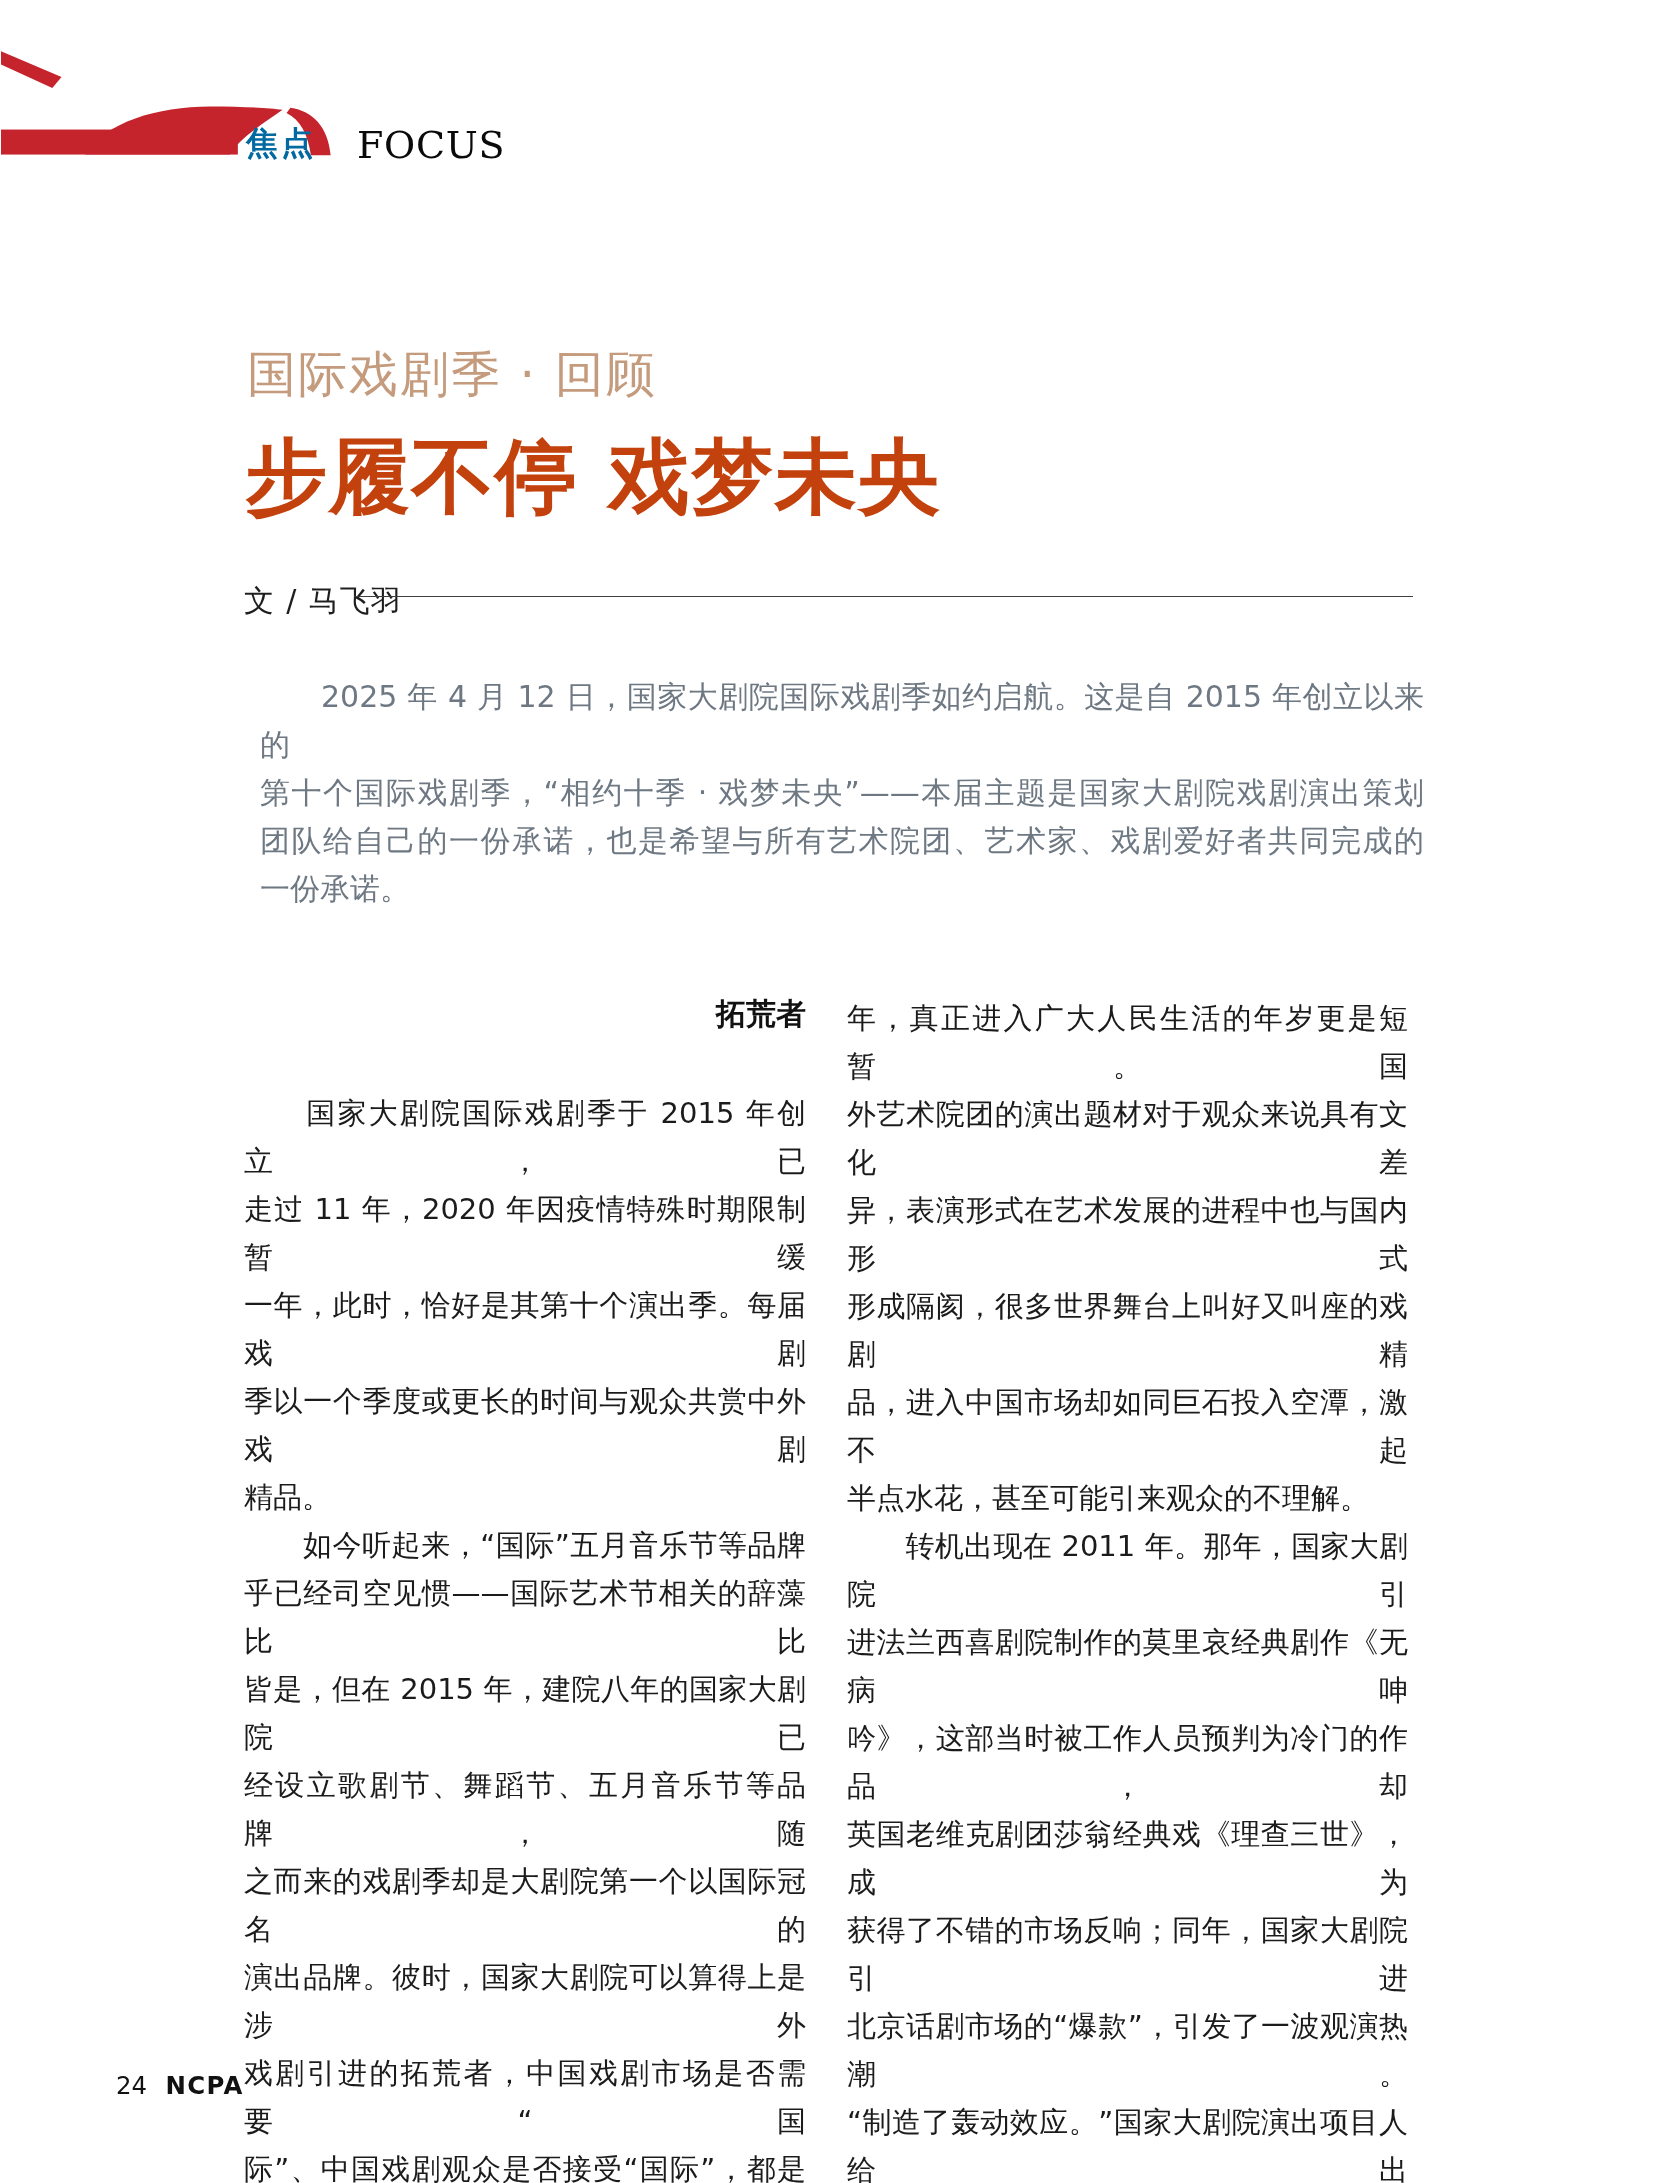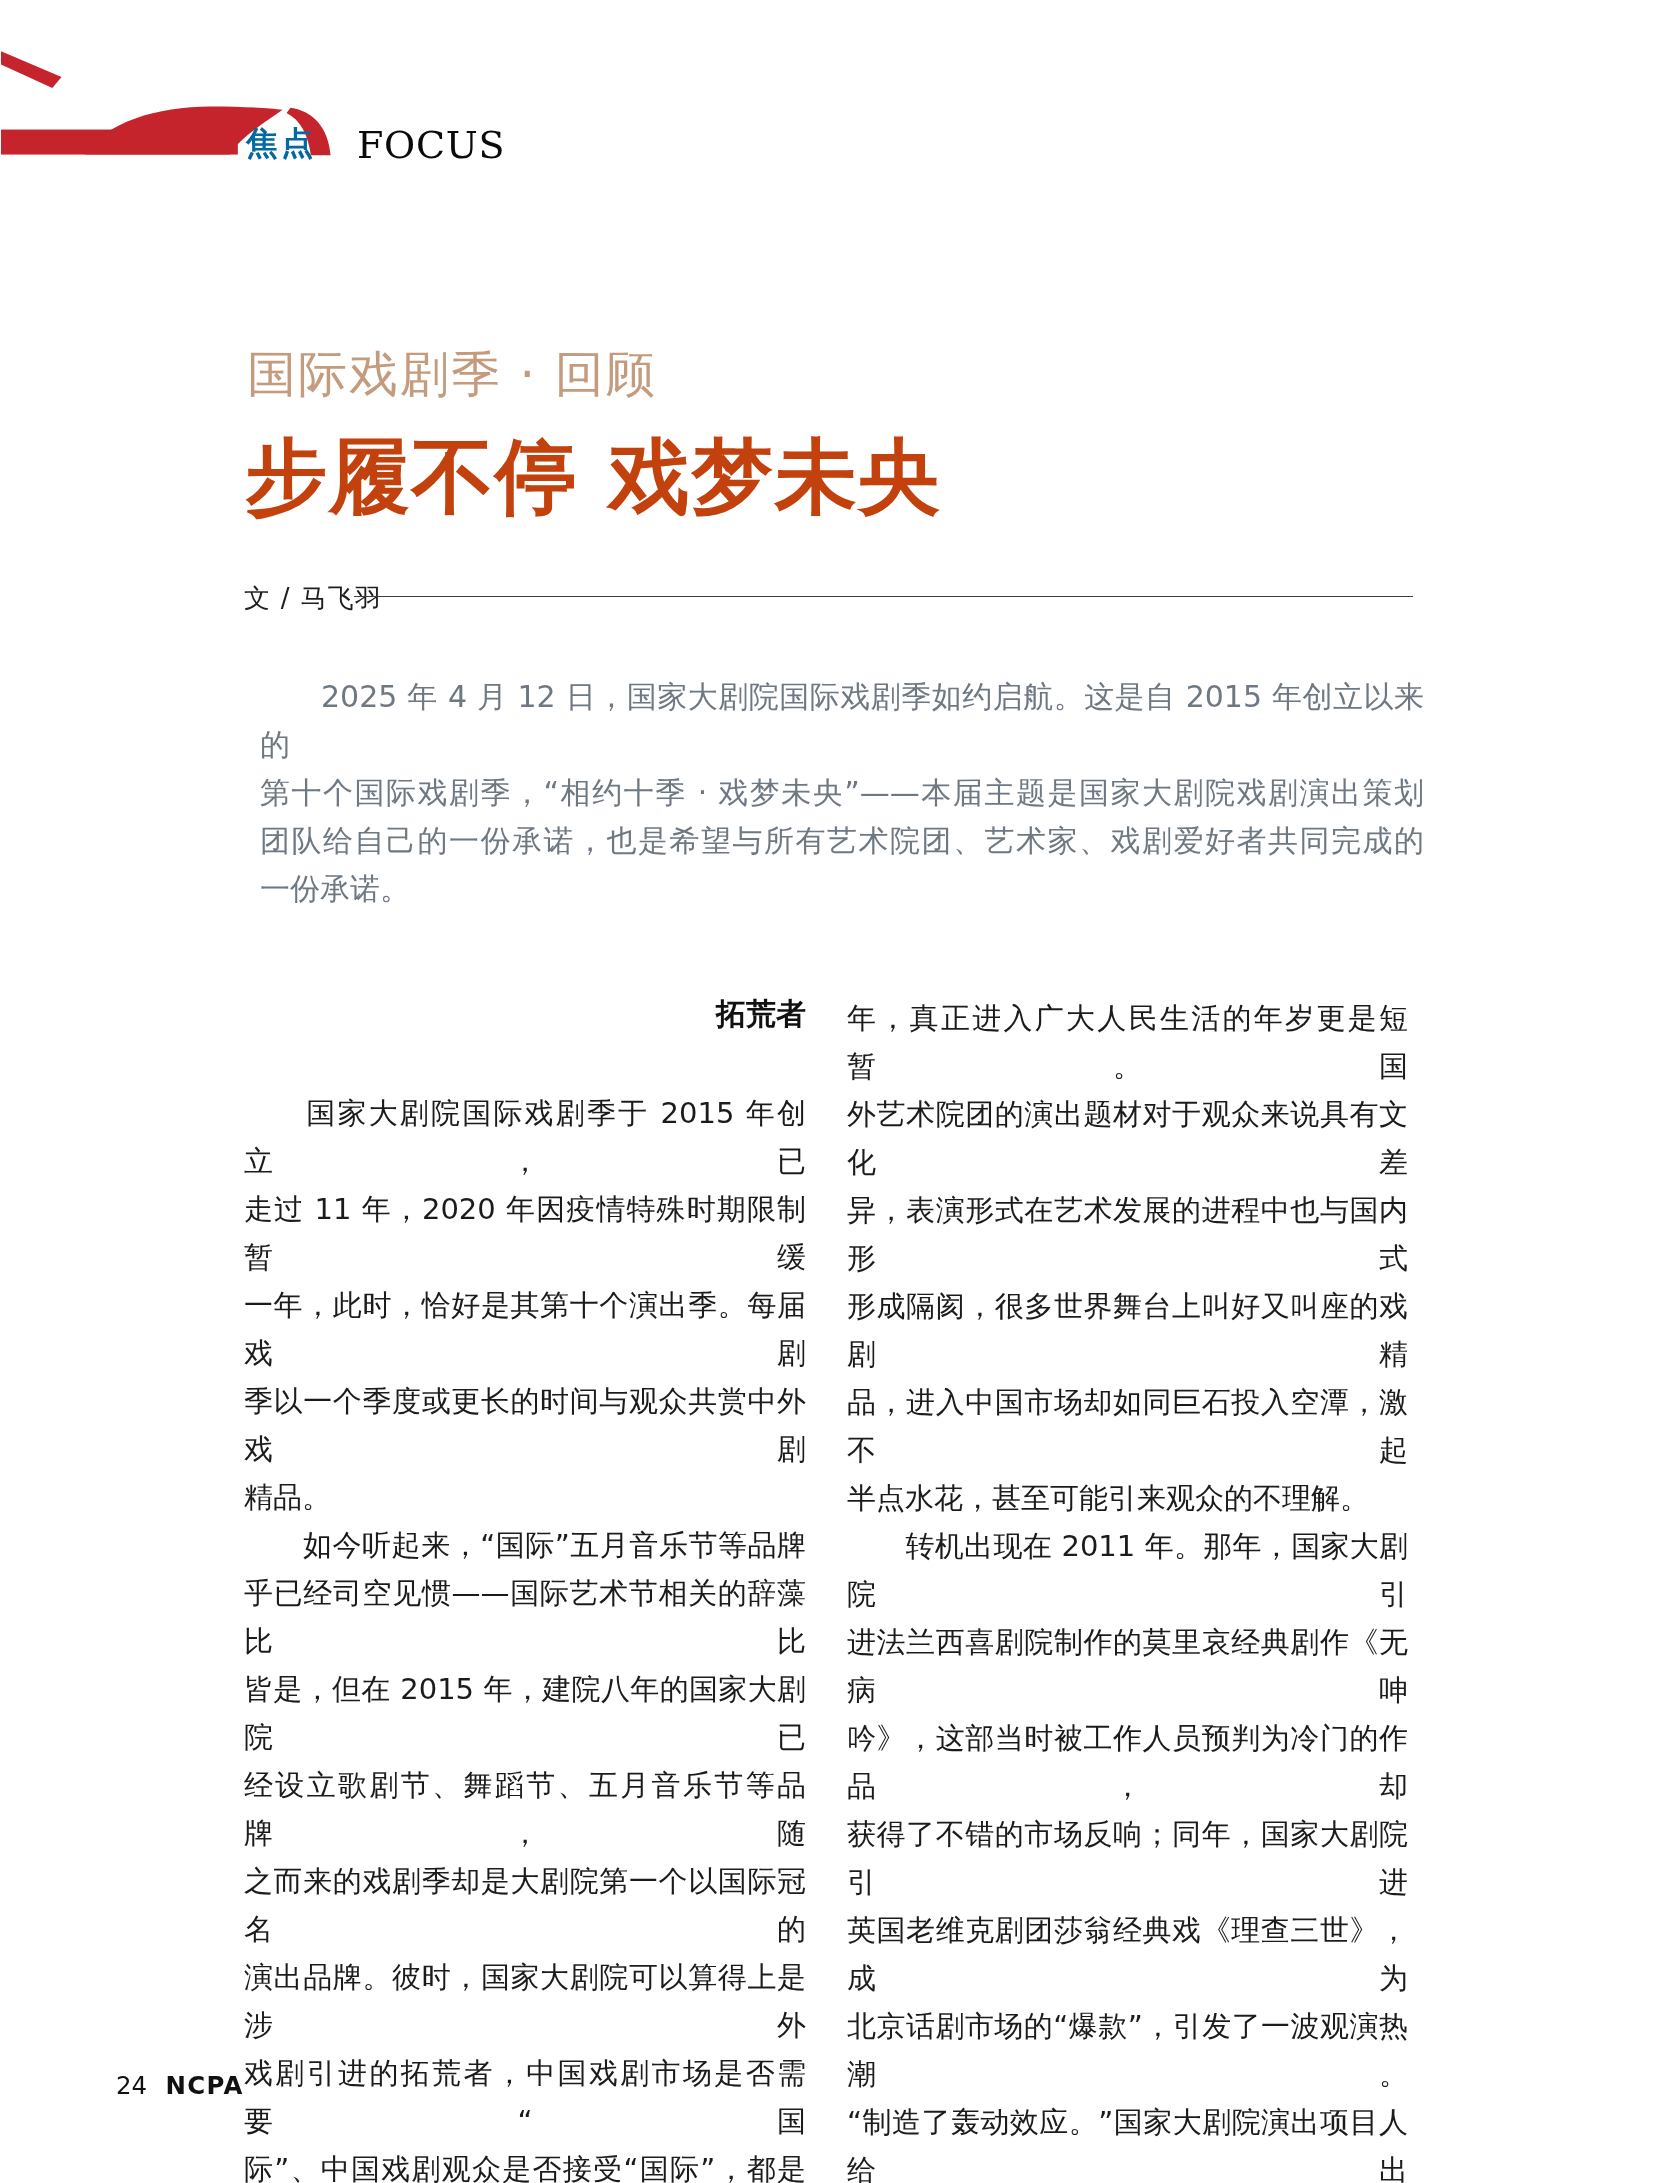--- a/index.html
+++ b/index.html
@@ -13,21 +13,21 @@
   .hdr-svg{left:0;top:46px;width:502px;height:125px;}
   .hdr-cn{left:246px;top:127px;font-size:32px;font-weight:700;letter-spacing:3.3px;
           line-height:32px;color:#0369a1;white-space:nowrap;}
   .hdr-en{left:357px;top:130px;font-family:"DejaVu Serif","Liberation Serif",serif;
           font-size:38px;line-height:30px;letter-spacing:0.7px;color:#0a0a0a;white-space:nowrap;}
 
   
   .kicker{left:247px;top:342px;font-size:49px;font-weight:500;letter-spacing:2px;white-space:nowrap;}
   .title{left:245px;top:423px;font-family:"DejaVu Serif","Liberation Serif",serif;
          font-size:82px;font-weight:700;color:#c2410c;letter-spacing:1.3px;white-space:nowrap;}
-  .byline{left:244px;top:581px;font-size:26px;color:#1e1e1e;letter-spacing:1.3px;white-space:nowrap;}
+  .byline{left:244px;top:581px;font-size:30px;color:#1e1e1e;letter-spacing:1.3px;white-space:nowrap;}
   .byline-rule{left:354px;top:596px;width:1059px;height:1.3px;background:#3f3f3f;}
 
   
   .lead{left:244px;top:673px;width:1164px;font-size:30px;line-height:48px;color:#6e7883;}
 
   
   .col{font-size:29px;line-height:48px;color:#1b1b1b;}
   .col-left{left:244px;top:994px;width:562px;}
   .col-right{left:847px;top:994px;width:561px;}
   .sec-head{font-size:30px;font-weight:700;color:#111;height:95px;line-height:40px;text-align:right;}
@@ -92,22 +92,22 @@
   <div class="abs col col-right">
       <div class="tline">年，真正进入广大人民生活的年岁更是短暂。国</div>
       <div class="tline">外艺术院团的演出题材对于观众来说具有文化差</div>
       <div class="tline">异，表演形式在艺术发展的进程中也与国内形式</div>
       <div class="tline">形成隔阂，很多世界舞台上叫好又叫座的戏剧精</div>
       <div class="tline">品，进入中国市场却如同巨石投入空潭，激不起</div>
       <div class="tline endline">半点水花，甚至可能引来观众的不理解。</div>
       <div class="tline">　　转机出现在 2011 年。那年，国家大剧院引</div>
       <div class="tline">进法兰西喜剧院制作的莫里哀经典剧作《无病呻</div>
       <div class="tline">吟》，这部当时被工作人员预判为冷门的作品，却</div>
+      <div class="tline">英国老维克剧团莎翁经典戏《理查三世》，成为</div>
       <div class="tline">获得了不错的市场反响；同年，国家大剧院引进</div>
-      <div class="tline">英国老维克剧团莎翁经典戏《理查三世》，成为</div>
       <div class="tline">北京话剧市场的“爆款”，引发了一波观演热潮。</div>
       <div class="tline">“制造了轰动效应。”国家大剧院演出项目人给出</div>
       <div class="tline">了这样的评价，“我们意识到，在国内涉外话剧不</div>
     </div>
 
   <div class="abs footer">
     <span class="pnum">24</span>
     <span class="jname">NCPA</span>
   </div>
 

